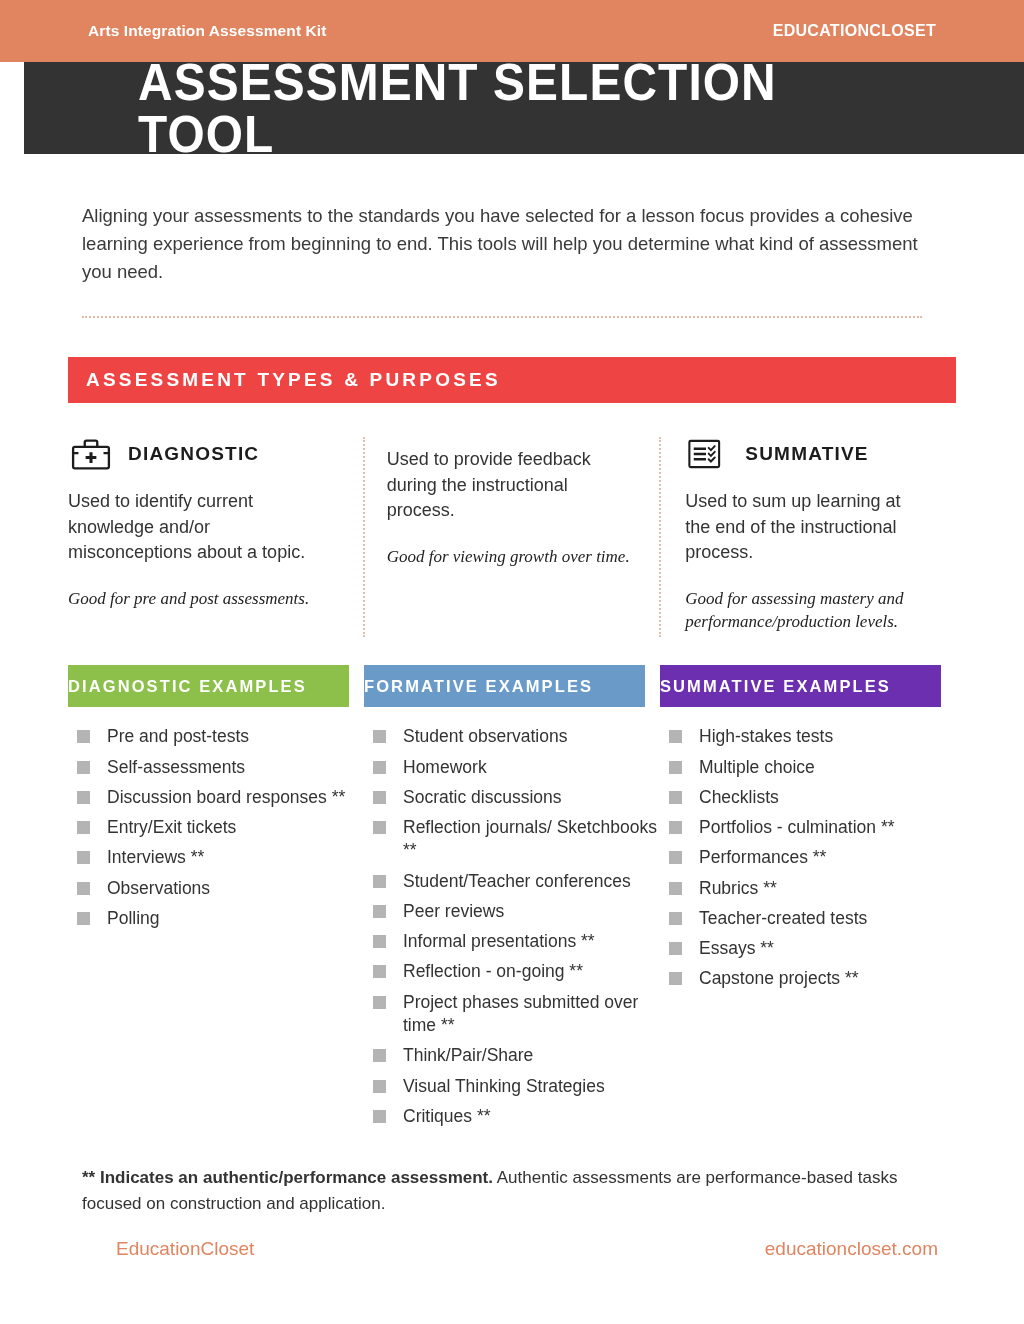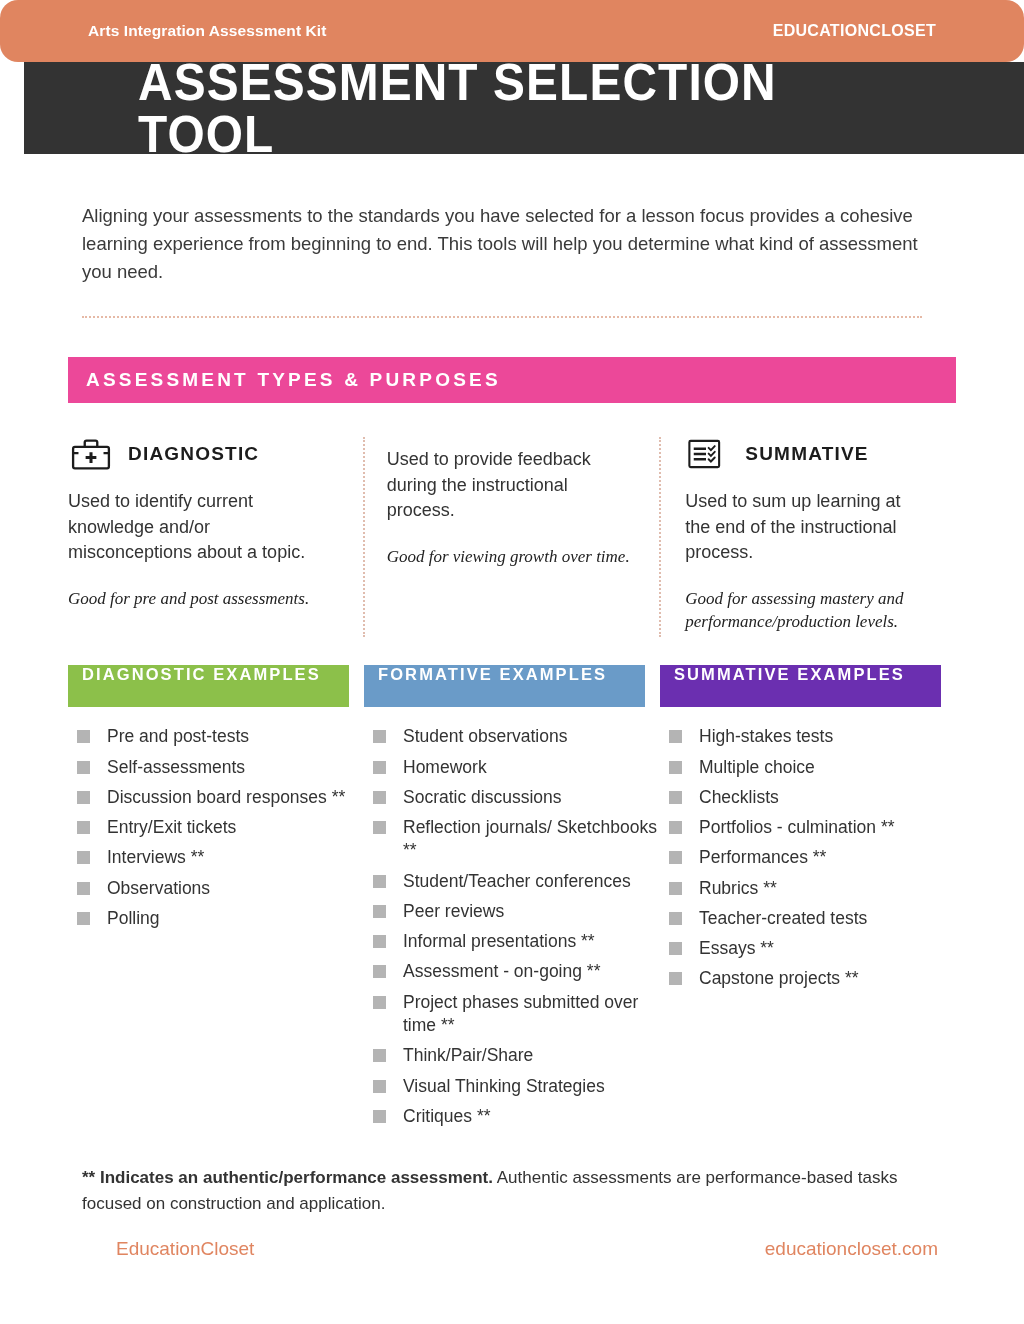--- a/index.html
+++ b/index.html
@@ -18,21 +18,20 @@
 
   
   .topbar {
     height: 62px;
     background: #e08560;
     display: flex;
     align-items: center;
     justify-content: space-between;
     padding: 0 88px 0 88px;
     box-sizing: border-box;
-    border-radius: 18px;
   }
   .topbar-kit {
     color: #ffffff;
     font-size: 15.5px;
     font-weight: bold;
     letter-spacing: 0.1px;
   }
   .brand {
     color: #ffffff;
     font-size: 16px;
@@ -80,21 +79,21 @@
     margin: 30px 0 0 14px;
     width: 840px;
     height: 1px;
     border-top: 2px dotted #e6b9a6;
   }
 
   
   .section-header {
     margin: 38px 0 0 0;
     height: 46px;
-    background: #ec4899;
+    background: #ef4444;
     display: flex;
     align-items: center;
     padding-left: 18px;
     box-sizing: border-box;
   }
   .section-header span {
     color: #ffffff;
     font-size: 19px;
     font-weight: bold;
     letter-spacing: 3.2px;
@@ -153,21 +152,21 @@
   
   .examples {
     display: flex;
     margin-top: 28px;
   }
   .ex-col { width: 298px; box-sizing: border-box; }
   .ex-col.mid { margin-left: 0px; }
   .ex-bar {
     height: 42px;
     display: flex;
-    padding-left: 14px;
+    align-items: center;
     box-sizing: border-box;
     width: 281px;
   }
   .ex-bar span {
     color: #ffffff;
     font-size: 16.5px;
     font-weight: bold;
     letter-spacing: 2.1px;
   }
   .ex-list {
@@ -342,21 +341,21 @@
           <li>
             <span class="bullet"></span>
             <span>Peer reviews</span>
           </li>
           <li>
             <span class="bullet"></span>
             <span>Informal presentations **</span>
           </li>
           <li>
             <span class="bullet"></span>
-            <span>Assessment - on-going **</span>
+            <span>Reflection - on-going **</span>
           </li>
           <li>
             <span class="bullet"></span>
             <span>Project phases submitted over time **</span>
           </li>
           <li>
             <span class="bullet"></span>
             <span>Think/Pair/Share</span>
           </li>
           <li>

